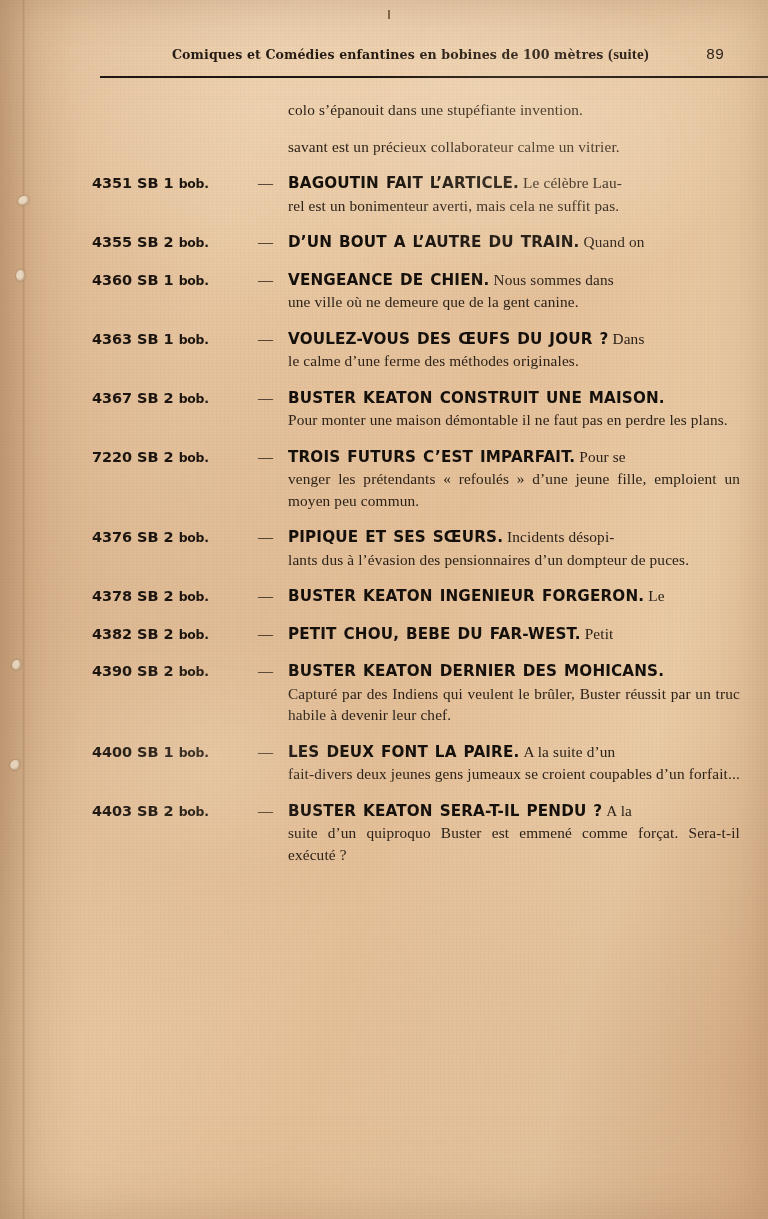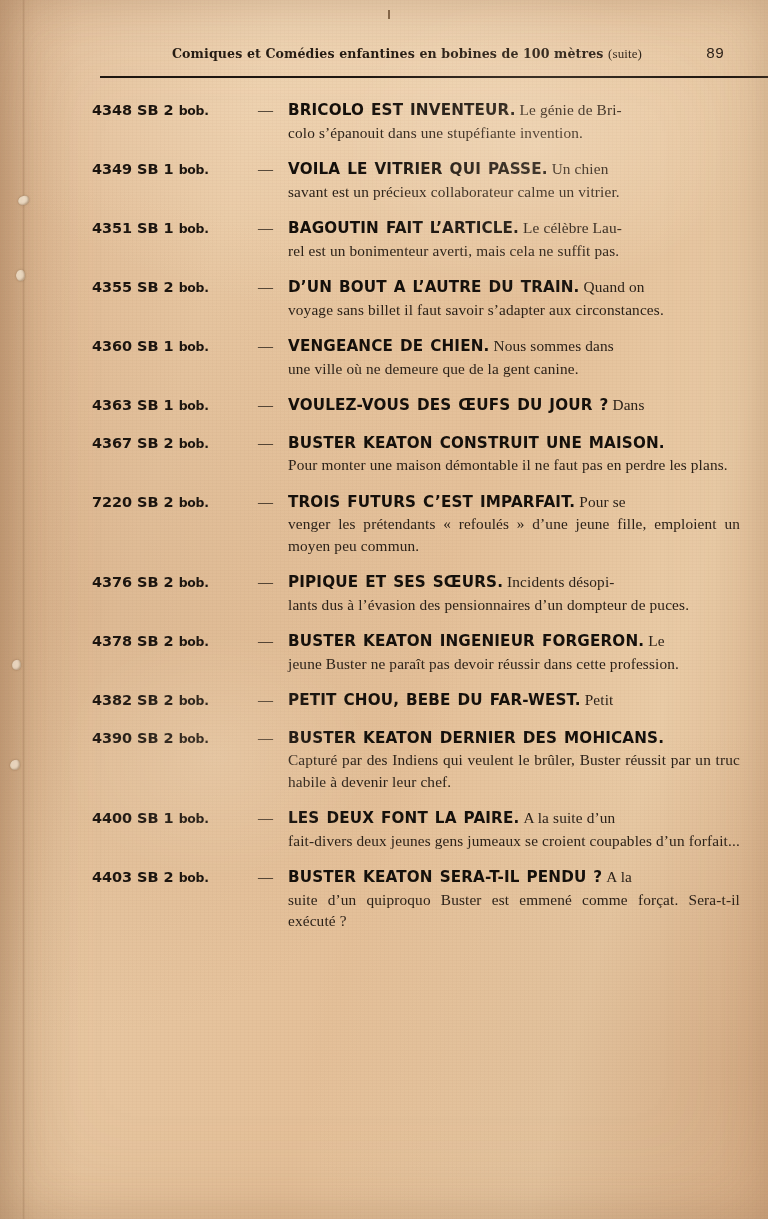--- a/index.html
+++ b/index.html
@@ -83,23 +83,23 @@
   .runhead-title {
     font-family: "DejaVu Serif", "Liberation Serif", serif;
     font-weight: 700;
     font-size: 12.6px;
     letter-spacing: .1px;
     color: #231a12;
     white-space: nowrap;
     margin-left: 72px;
   }
   .runhead-title .suite {
-    font-weight: 400;
+    font-weight: 700;
     font-family: "Liberation Serif", serif;
-    font-size: 13px;
+    font-size: 15px;
     margin-top: 32px;
   }
   .runhead-folio {
     font-family: Liberation Mono, monospace;
     font-size: 15px;
     color: #2a2018;
     margin-right: 6px;
   }
   .rule {
     position: absolute;
@@ -239,51 +239,49 @@
       <span class="suite">(suite)</span>
     </div>
     <div class="runhead-folio">89</div>
   </div>
 
   <div class="rule"></div>
 
   <div class="entries" id="entries">
       <div class="entry">
         <p class="entry-flow">
-          <span class="firstline"><span class="ref"><span class="ref-num">4348</span> <span class="ref-sb">SB</span> <span class="ref-reels">2</span> <span class="ref-bob">bob.</span></span><span class="dash">—</span><span class="title">BRICOLO EST INVENTEUR.</span> <span class="desc">Le génie de Bri-</span></span>
           <span class="cont desc">colo s’épanouit dans une stupéfiante inven­tion.</span>
         </p>
       </div>
       <div class="entry">
         <p class="entry-flow">
-          <span class="firstline"><span class="ref"><span class="ref-num">4349</span> <span class="ref-sb">SB</span> <span class="ref-reels">1</span> <span class="ref-bob">bob.</span></span><span class="dash">—</span><span class="title">VOILA LE VITRIER QUI PASSE.</span> <span class="desc">Un chien</span></span>
           <span class="cont desc">savant est un précieux collaborateur calme un vitrier.</span>
         </p>
       </div>
       <div class="entry">
         <p class="entry-flow">
           <span class="firstline"><span class="ref"><span class="ref-num">4351</span> <span class="ref-sb">SB</span> <span class="ref-reels">1</span> <span class="ref-bob">bob.</span></span><span class="dash">—</span><span class="title">BAGOUTIN FAIT L’ARTICLE.</span> <span class="desc">Le célèbre Lau-</span></span>
           <span class="cont desc">rel est un bonimenteur averti, mais cela ne suffit pas.</span>
         </p>
       </div>
       <div class="entry">
         <p class="entry-flow">
           <span class="firstline"><span class="ref"><span class="ref-num">4355</span> <span class="ref-sb">SB</span> <span class="ref-reels">2</span> <span class="ref-bob">bob.</span></span><span class="dash">—</span><span class="title">D’UN BOUT A L’AUTRE DU TRAIN.</span> <span class="desc">Quand on</span></span>
-          <span class="cont desc">voyage sans billet il faut savoir s’adap­ter aux circonstances.</span>
         </p>
       </div>
       <div class="entry">
         <p class="entry-flow">
           <span class="firstline"><span class="ref"><span class="ref-num">4360</span> <span class="ref-sb">SB</span> <span class="ref-reels">1</span> <span class="ref-bob">bob.</span></span><span class="dash">—</span><span class="title">VENGEANCE DE CHIEN.</span> <span class="desc">Nous sommes dans</span></span>
           <span class="cont desc">une ville où ne demeure que de la gent canine.</span>
         </p>
       </div>
       <div class="entry">
         <p class="entry-flow">
           <span class="firstline"><span class="ref"><span class="ref-num">4363</span> <span class="ref-sb">SB</span> <span class="ref-reels">1</span> <span class="ref-bob">bob.</span></span><span class="dash">—</span><span class="title">VOULEZ-VOUS DES ŒUFS DU JOUR ?</span> <span class="desc">Dans</span></span>
+          <span class="cont desc">le calme d’une ferme des méthodes origi­nales.</span>
         </p>
       </div>
       <div class="entry">
         <p class="entry-flow">
           <span class="firstline"><span class="ref"><span class="ref-num">4367</span> <span class="ref-sb">SB</span> <span class="ref-reels">2</span> <span class="ref-bob">bob.</span></span><span class="dash">—</span><span class="title">BUSTER KEATON CONSTRUIT UNE MAISON.</span> <span class="desc"></span></span>
           <span class="cont desc">Pour monter une maison démontable il ne faut pas en perdre les plans.</span>
         </p>
       </div>
       <div class="entry">
         <p class="entry-flow">
@@ -293,21 +291,20 @@
       </div>
       <div class="entry">
         <p class="entry-flow">
           <span class="firstline"><span class="ref"><span class="ref-num">4376</span> <span class="ref-sb">SB</span> <span class="ref-reels">2</span> <span class="ref-bob">bob.</span></span><span class="dash">—</span><span class="title">PIPIQUE ET SES SŒURS.</span> <span class="desc">Incidents désopi-</span></span>
           <span class="cont desc">lants dus à l’évasion des pensionnaires d’un dompteur de puces.</span>
         </p>
       </div>
       <div class="entry">
         <p class="entry-flow">
           <span class="firstline"><span class="ref"><span class="ref-num">4378</span> <span class="ref-sb">SB</span> <span class="ref-reels">2</span> <span class="ref-bob">bob.</span></span><span class="dash">—</span><span class="title">BUSTER KEATON INGENIEUR FORGERON.</span> <span class="desc">Le</span></span>
-          <span class="cont desc">jeune Buster ne paraît pas devoir réussir dans cette profession.</span>
         </p>
       </div>
       <div class="entry">
         <p class="entry-flow">
           <span class="firstline"><span class="ref"><span class="ref-num">4382</span> <span class="ref-sb">SB</span> <span class="ref-reels">2</span> <span class="ref-bob">bob.</span></span><span class="dash">—</span><span class="title">PETIT CHOU, BEBE DU FAR-WEST.</span> <span class="desc">Petit</span></span>
         </p>
       </div>
       <div class="entry">
         <p class="entry-flow">
           <span class="firstline"><span class="ref"><span class="ref-num">4390</span> <span class="ref-sb">SB</span> <span class="ref-reels">2</span> <span class="ref-bob">bob.</span></span><span class="dash">—</span><span class="title">BUSTER KEATON DERNIER DES MOHICANS.</span> <span class="desc"></span></span>

